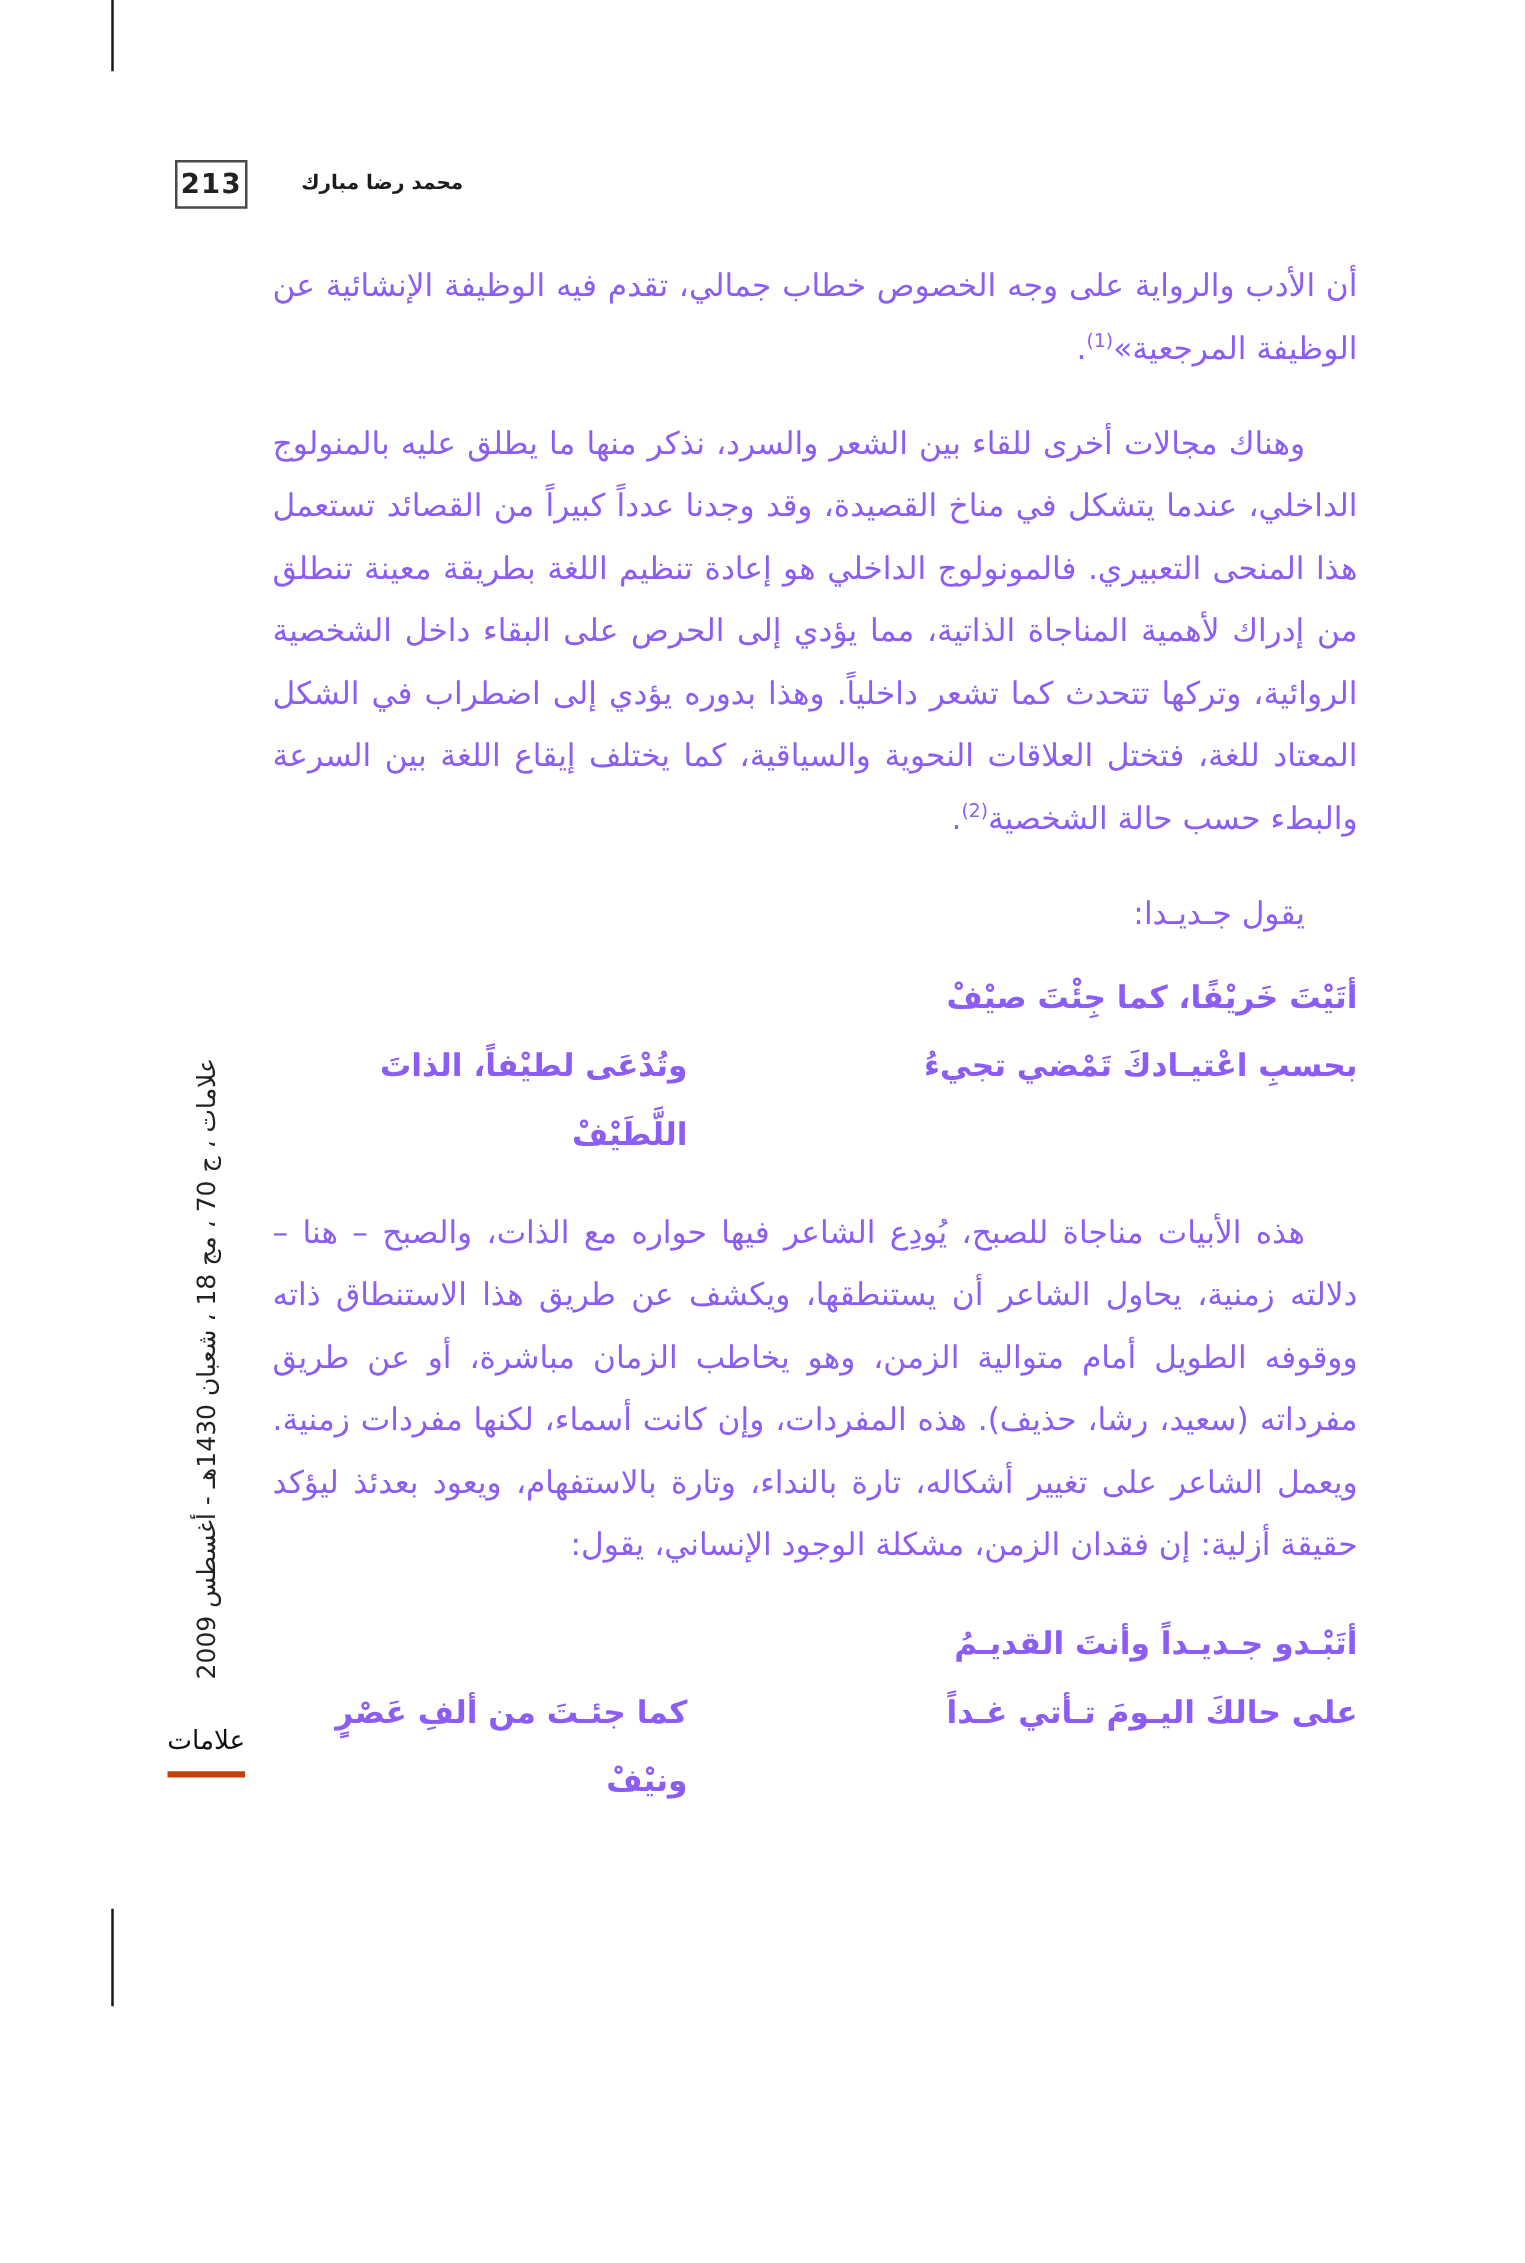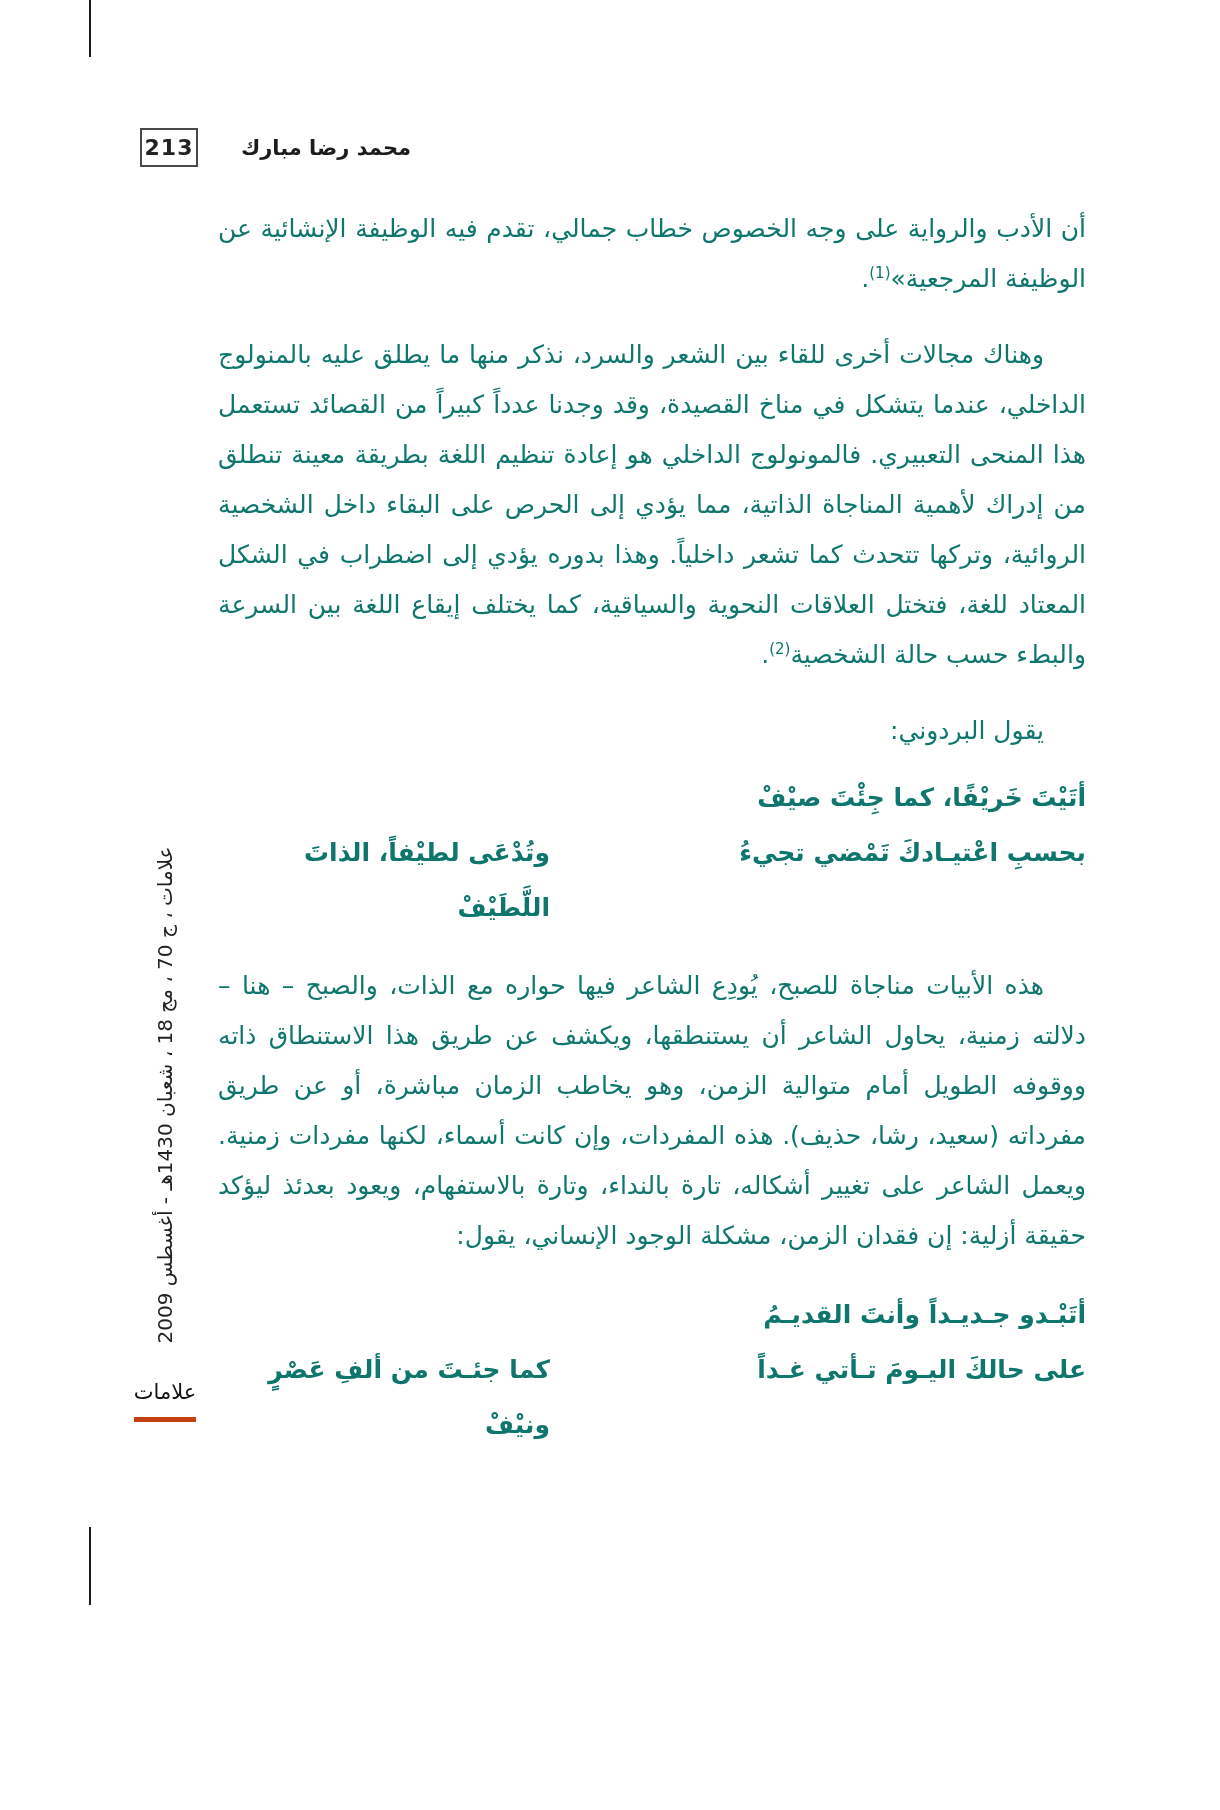--- a/index.html
+++ b/index.html
@@ -24,33 +24,33 @@
   
   .page-number-box {
     position: absolute; left: 92px; top: 128px;
     width: 58px; height: 39px;
     border: 2px solid #4a4a4a;
     display: flex; align-items: center; justify-content: center;
     font-size: 22px; font-weight: bold; letter-spacing: 1px; color: #222;
   }
   .author {
     position: absolute; left: 193px; top: 136px;
-    direction: rtl; font-size: 21px; font-weight: bold; color: #1c1c1c;
+    direction: rtl; font-size: 16px; font-weight: bold; color: #1c1c1c;
     letter-spacing: 1px;
   }
 
   
   .content {
     position: absolute; top: 204px; left: 170px;
     width: 868px;
     direction: rtl;
     text-align: justify;
     font-size: 25px;
     line-height: 50px;
-    color: #0f766e;
+    color: #8b5cf6;
   }
   .para { margin-bottom: 26px; }
   .indent { text-indent: 42px; }
   sup.fn {
     font-size: 15px;
     vertical-align: super;
     line-height: 0;
   }
   .lead-in { text-indent: 42px; margin: 2px 0 14px; }
 
@@ -97,21 +97,21 @@
   <div class="page-number-box">213</div>
 
   <div class="author">محمد رضا مبارك</div>
 
   <main class="content">
 
     <p class="para"><span>أن الأدب والرواية على وجه الخصوص خطاب جمالي، تقدم فيه الوظيفة الإنشائية عن الوظيفة المرجعية»</span><sup class="fn">(1)</sup><span>.</span></p>
 
     <p class="para indent"><span>وهناك مجالات أخرى للقاء بين الشعر والسرد، نذكر منها ما يطلق عليه بالمنولوج الداخلي، عندما يتشكل في مناخ القصيدة، وقد وجدنا عدداً كبيراً من القصائد تستعمل هذا المنحى التعبيري. فالمونولوج الداخلي هو إعادة تنظيم اللغة بطريقة معينة تنطلق من إدراك لأهمية المناجاة الذاتية، مما يؤدي إلى الحرص على البقاء داخل الشخصية الروائية، وتركها تتحدث كما تشعر داخلياً. وهذا بدوره يؤدي إلى اضطراب في الشكل المعتاد للغة، فتختل العلاقات النحوية والسياقية، كما يختلف إيقاع اللغة بين السرعة والبطء حسب حالة الشخصية</span><sup class="fn">(2)</sup><span>.</span></p>
 
-    <p class="lead-in">يقول البردوني:</p>
+    <p class="lead-in">يقول جـديـدا:</p>
 
     <div class="poem">
       <div class="verse-row">
         <div class="hemistich-right">أتَيْتَ خَريْفًا، كما جِئْتَ صيْفْ</div>
       </div>
       <div class="verse-row">
         <div class="hemistich-right">بحسبِ اعْتيـادكَ تَمْضي تجيءُ</div>
         <div class="hemistich-left">وتُدْعَى لطيْفاً، الذاتَ اللَّطَيْفْ</div>
       </div>
       <div class="verse-row">

